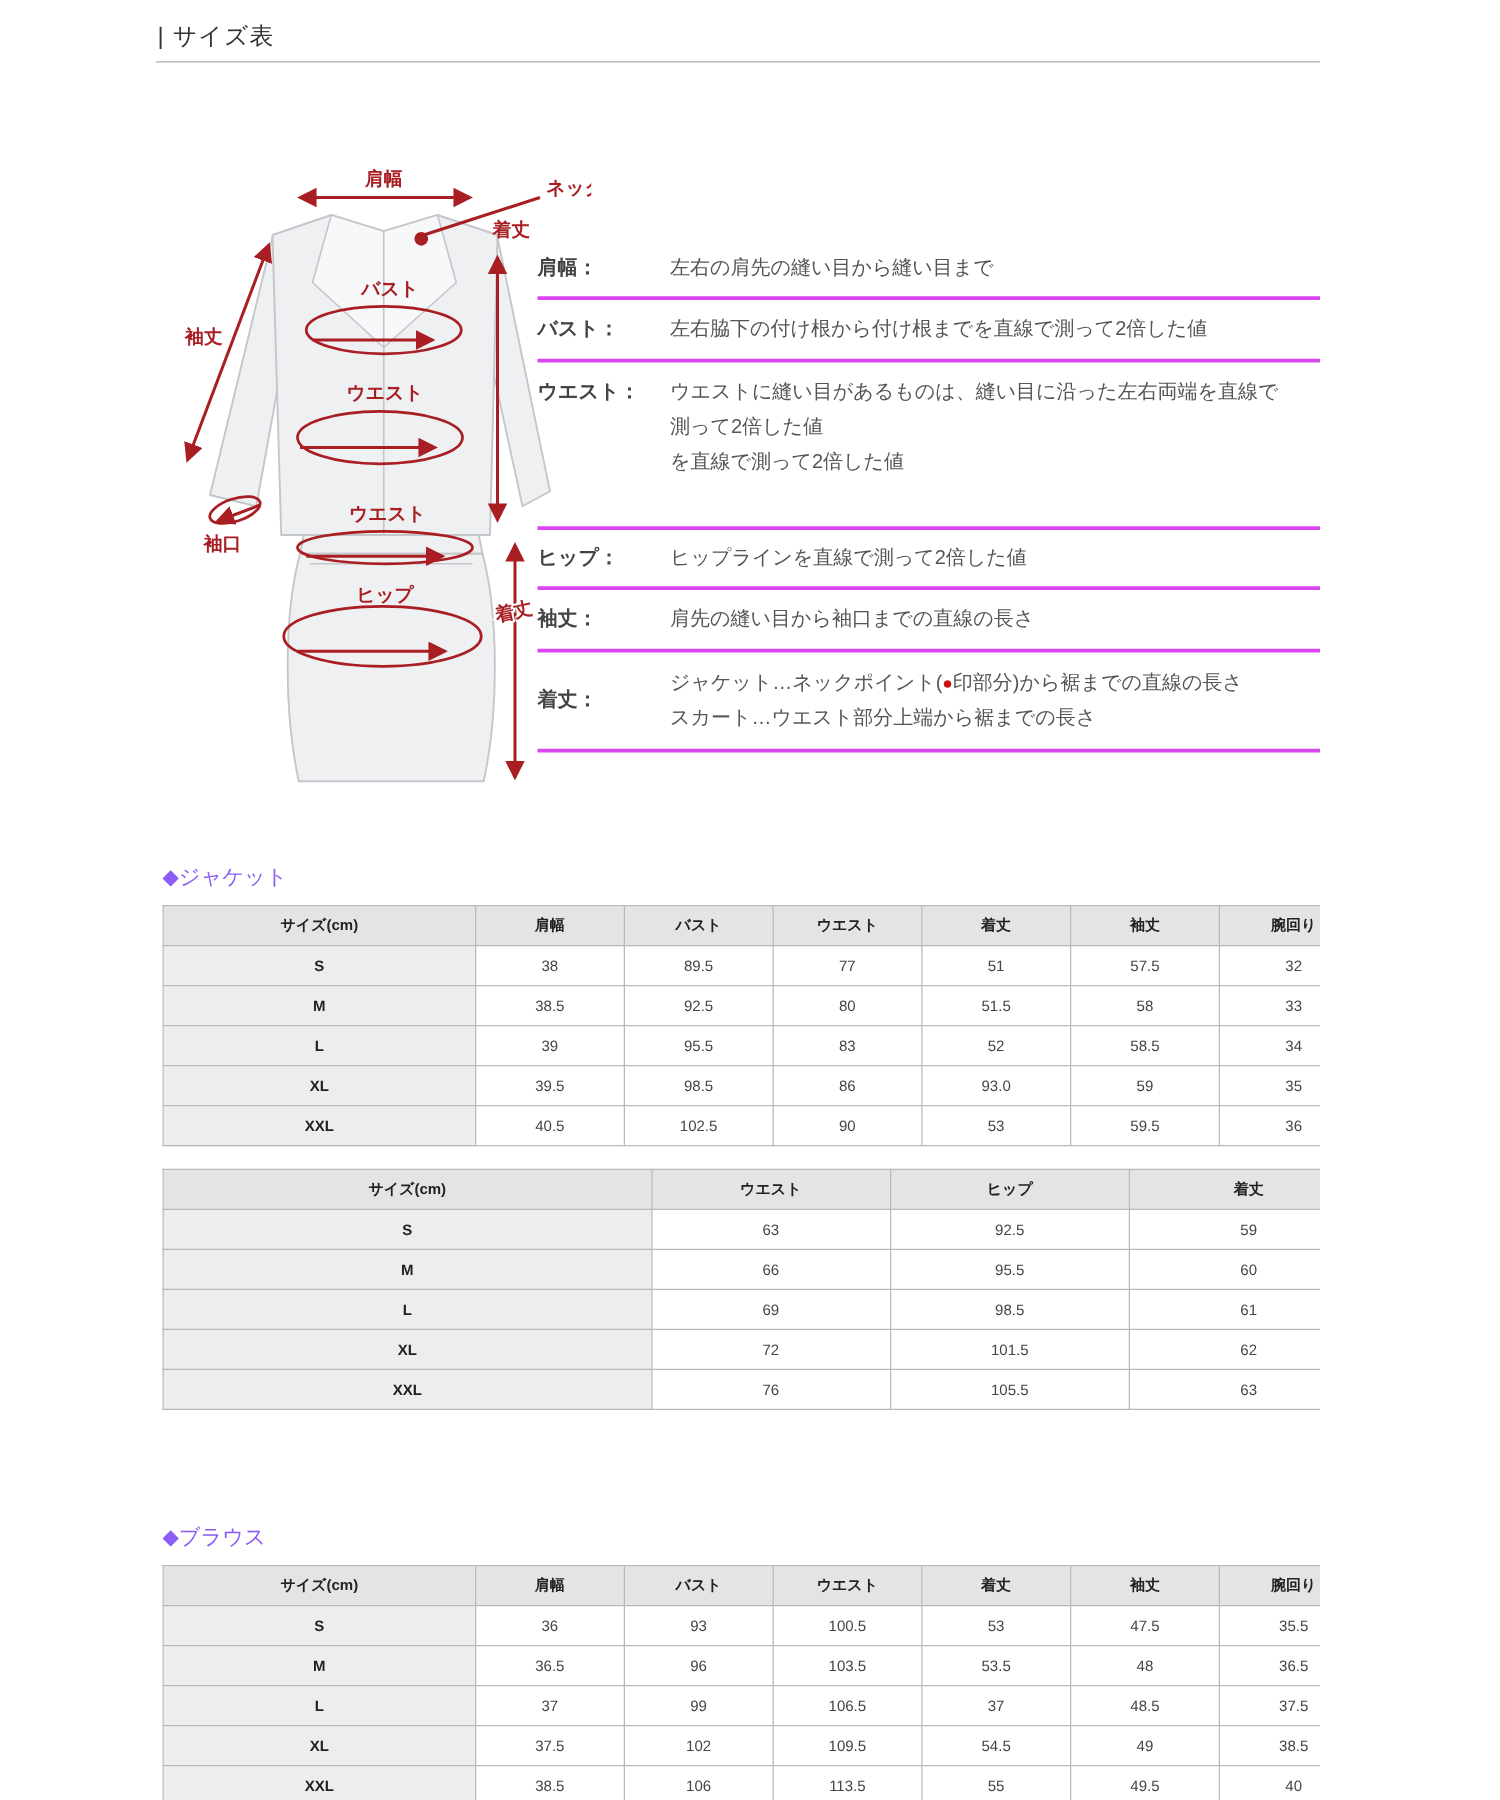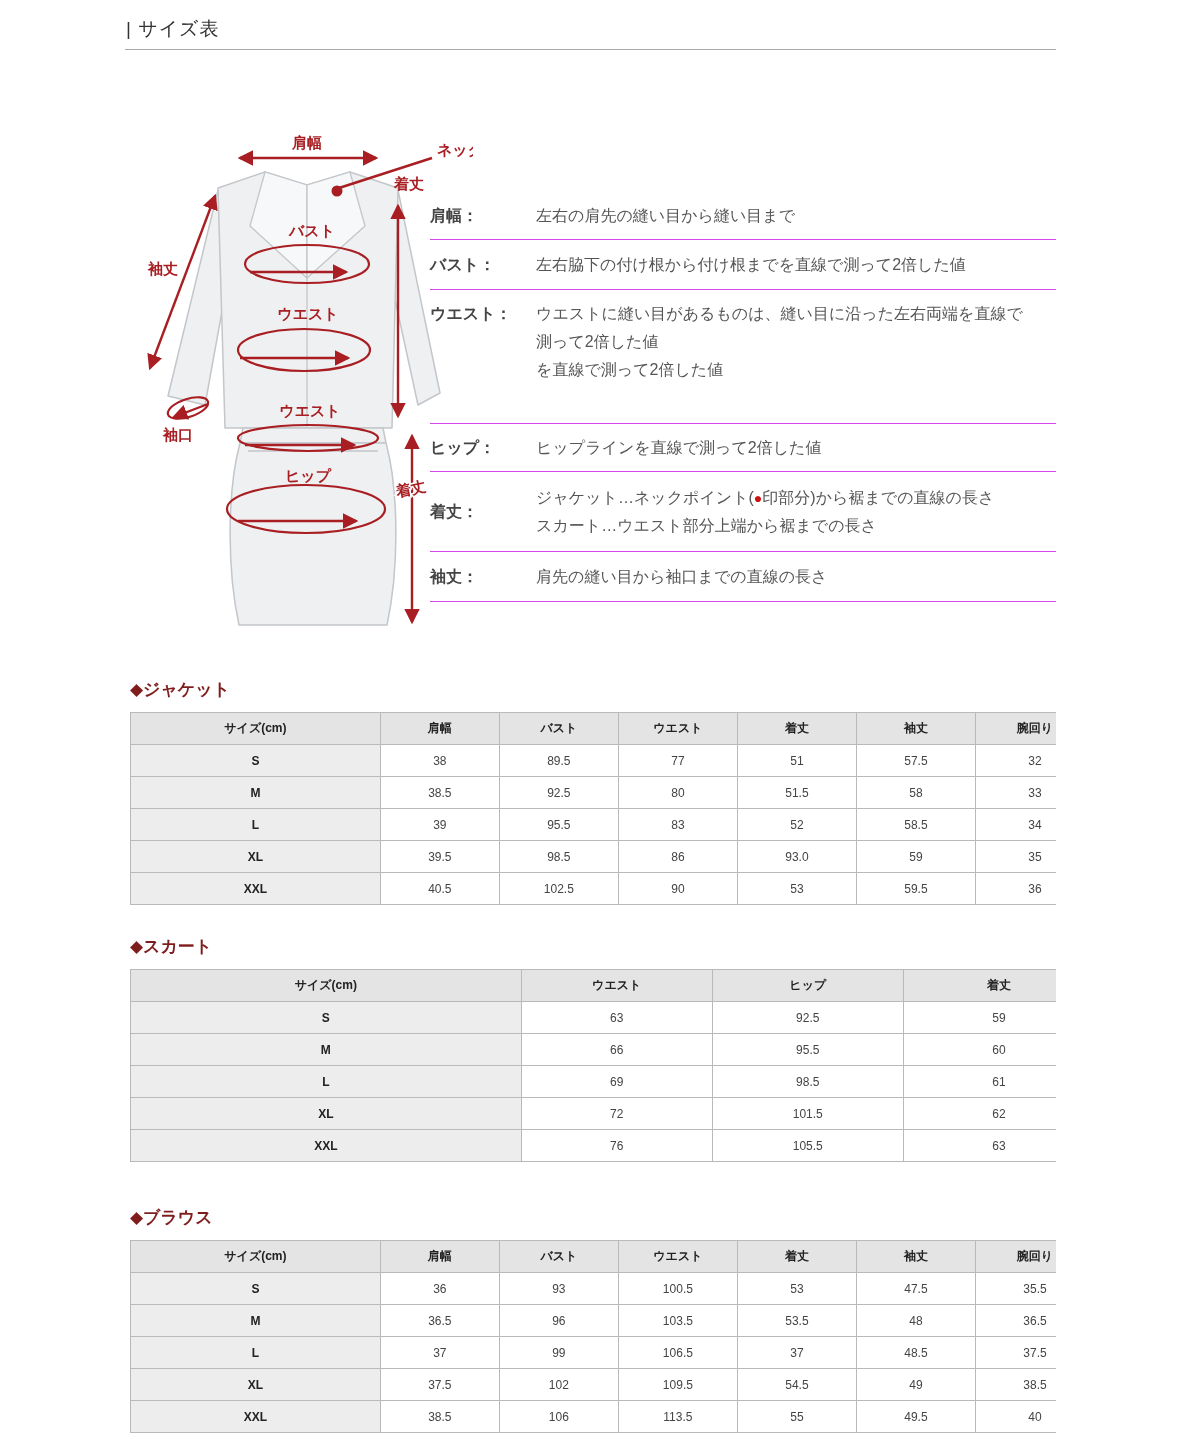--- a/index.html
+++ b/index.html
@@ -14,33 +14,33 @@
   .fig{position:absolute;left:128px;top:88px;width:345px;height:575px;}
   .garment{fill:#eff0f1;stroke:#c3c6ca;stroke-width:1.5;stroke-linejoin:round;}
   .garment-light{fill:#f7f8f9;stroke:#c3c6ca;stroke-width:1.3;stroke-linejoin:round;}
   .seam{fill:none;stroke:#c3c6ca;stroke-width:1.3;}
   .red-line{fill:none;stroke:#a81e22;stroke-width:2.4;}
   .red-ellipse{fill:none;stroke:#a81e22;stroke-width:2.2;}
   .svg-label{font-family:"Liberation Sans","DejaVu Sans",sans-serif;font-size:15px;font-weight:bold;fill:#a81e22;}
 
   
   .defs{position:absolute;left:430px;top:192px;width:665px;}
-  .def-row{display:flex;align-items:center;border-bottom:1px solid #d946ef;box-sizing:border-box;
+  .def-row{display:flex;align-items:center;border-bottom:3px solid #d946ef;box-sizing:border-box;
            padding:6px 0;}
   .def-row.top{align-items:flex-start;padding-top:10px;}
   .def-term{flex:none;width:106px;font-size:16px;font-weight:bold;color:#444;line-height:28px;}
   .def-desc{flex:1;font-size:16px;color:#555;line-height:28px;}
   .r1{min-height:48px;} .r2{min-height:50px;justify-content:flex-end;} .r3{min-height:134px;}
   .r4{min-height:48px;} .r5{min-height:80px;} .r6{min-height:50px;}
   .red-dot{color:#cc1111;font-size:14px;}
 
   
   .table-block{position:absolute;left:130px;width:965px;}
   .tb-jacket{top:678px;} .tb-skirt{top:935px;} .tb-blouse{top:1206px;}
-  .tb-title{margin:0 0 11px 0;font-size:17px;font-weight:bold;color:#7f1d1d;}
+  .tb-title{margin:12px 0 11px 0;font-size:17px;font-weight:normal;color:#8b5cf6;}
   table.size{width:100%;border-collapse:collapse;table-layout:fixed;font-size:12px;}
   table.size th,table.size td{border:1px solid #b9b9b9;height:31px;text-align:center;
       padding:0 2px;vertical-align:middle;}
   table.size thead th{background:#e4e4e4;font-weight:bold;color:#222;}
   table.size tbody th{background:#ededed;font-weight:bold;color:#222;}
   table.size tbody td{background:#ffffff;color:#444;font-weight:normal;}
   table.size.t7 thead th:first-child{width:25.4%;}
   table.size.t4 thead th:first-child{width:40%;}
 </style>
 </head>
@@ -123,30 +123,30 @@
       <div class="def-desc">
         <div>ウエストに縫い目があるものは、縫い目に沿った左右両端を直線で</div>
         <div>測って2倍した値</div>
         <div>を直線で測って2倍した値</div>
       </div>
     </div>
     <div class="def-row r4">
       <div class="def-term">ヒップ：</div>
       <div class="def-desc">ヒップラインを直線で測って2倍した値</div>
     </div>
+    <div class="def-row r6">
+      <div class="def-term">袖丈：</div>
+      <div class="def-desc">肩先の縫い目から袖口までの直線の長さ</div>
+    </div>
     <div class="def-row r5">
       <div class="def-term">着丈：</div>
       <div class="def-desc">
         <div><span>ジャケット…ネックポイント(</span><span class="red-dot">●</span><span>印部分)から裾までの直線の長さ</span></div>
         <div>スカート…ウエスト部分上端から裾までの長さ</div>
       </div>
-    </div>
-    <div class="def-row r6">
-      <div class="def-term">袖丈：</div>
-      <div class="def-desc">肩先の縫い目から袖口までの直線の長さ</div>
     </div>
   </div>
 
   <div class="table-block tb-jacket">
     <h3 class="tb-title">◆ジャケット</h3>
     <table class="size t7">
         <thead>
           <tr>
             <th>サイズ(cm)</th>
             <th>肩幅</th>
@@ -201,21 +201,20 @@
             <td>90</td>
             <td>53</td>
             <td>59.5</td>
             <td>36</td>
           </tr>
         </tbody>
       </table>
   </div>
 
   <div class="table-block tb-skirt">
-    <h3 class="tb-title">◆スカート</h3>
     <table class="size t4">
         <thead>
           <tr>
             <th>サイズ(cm)</th>
             <th>ウエスト</th>
             <th>ヒップ</th>
             <th>着丈</th>
           </tr>
         </thead>
         <tbody>

